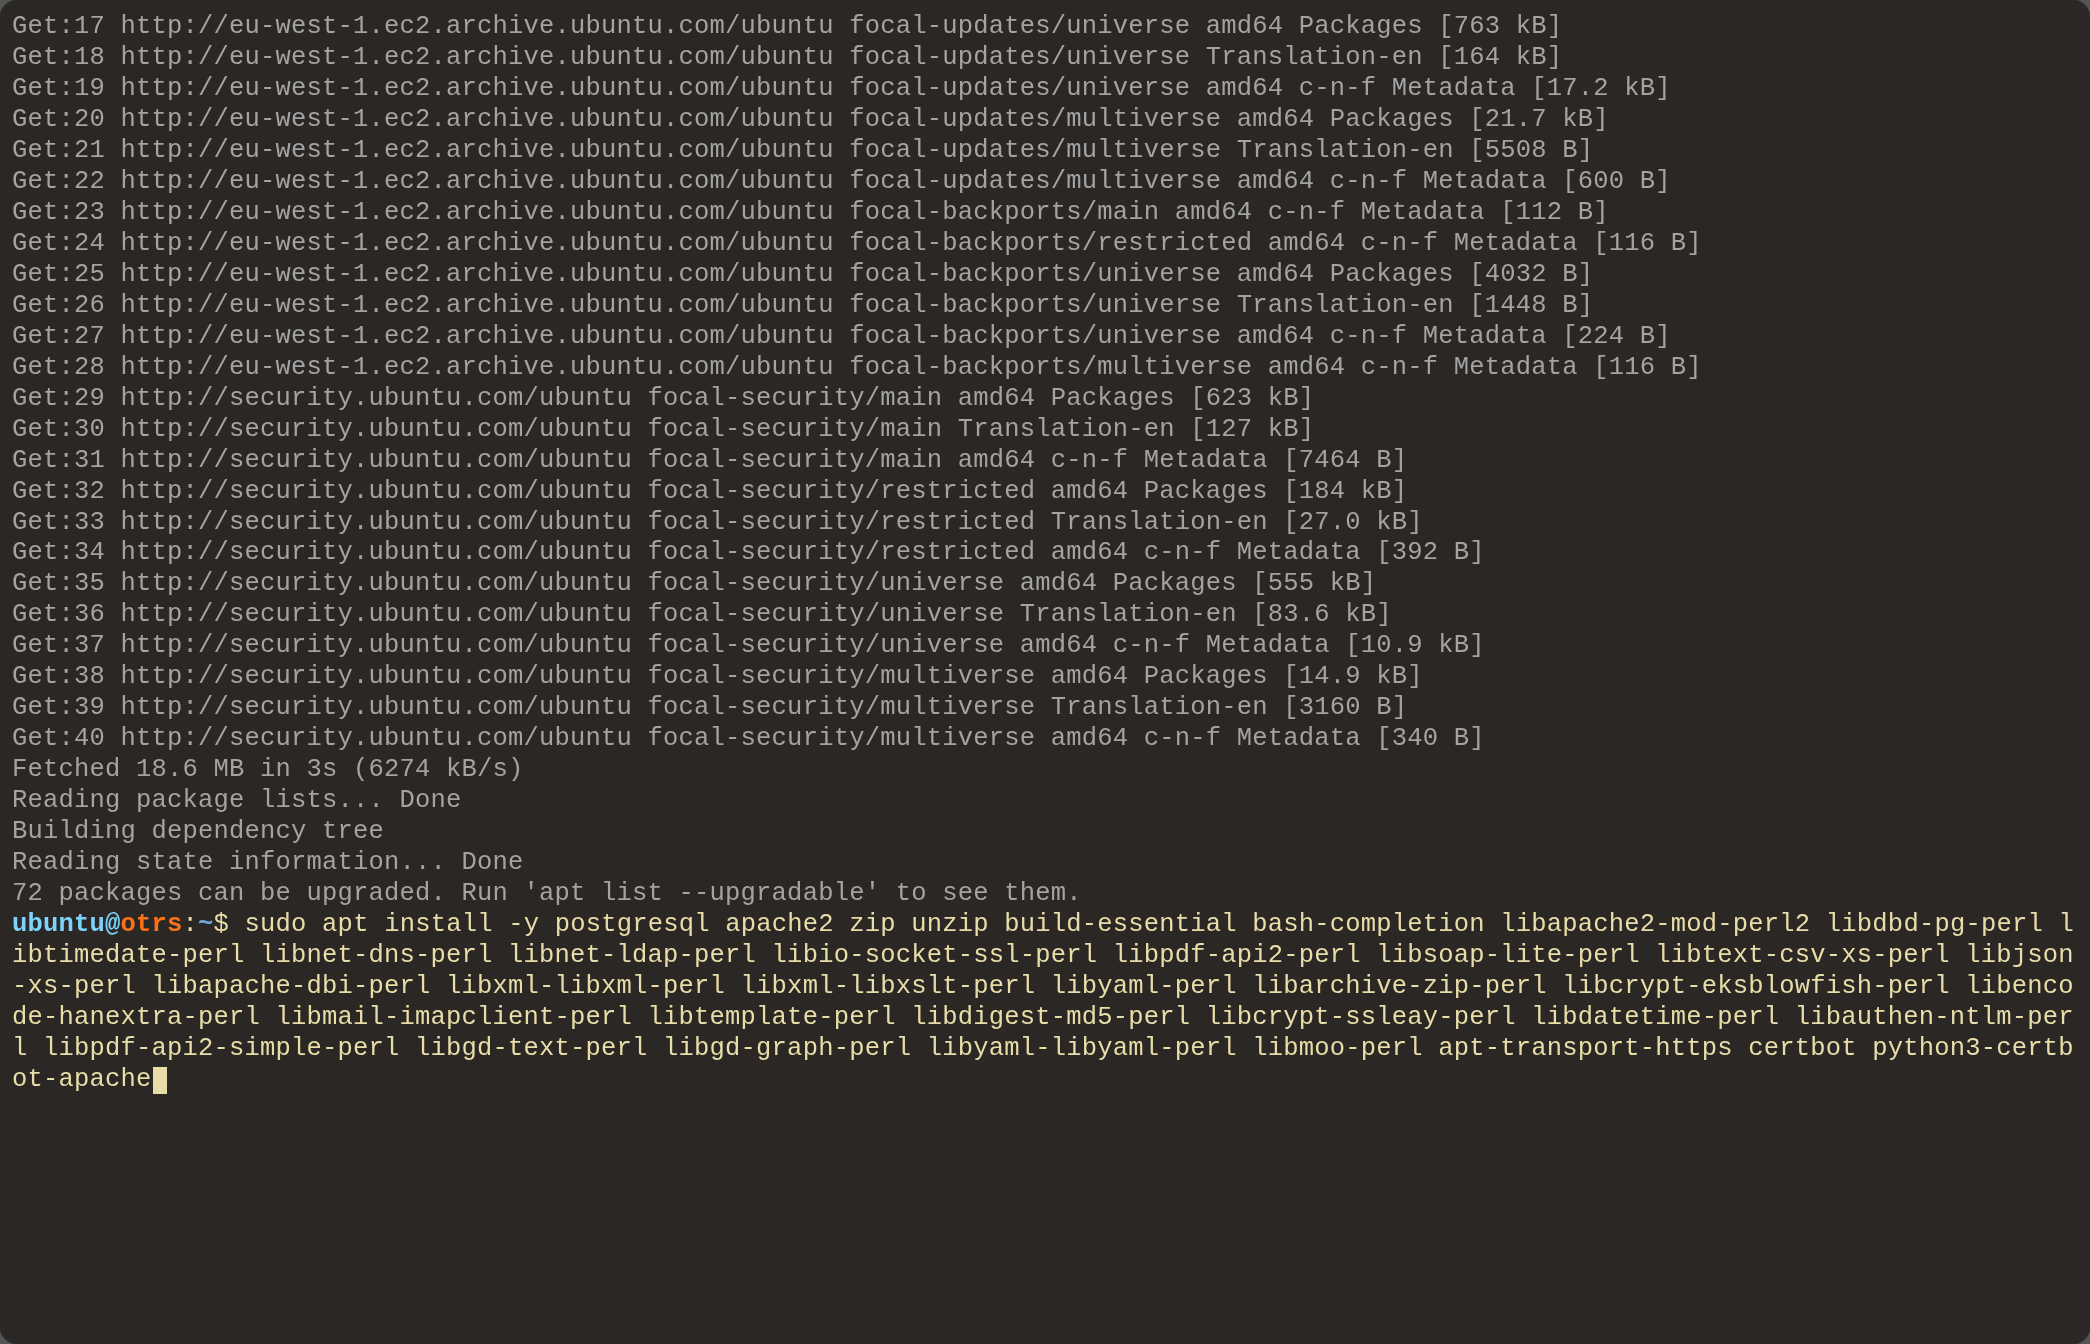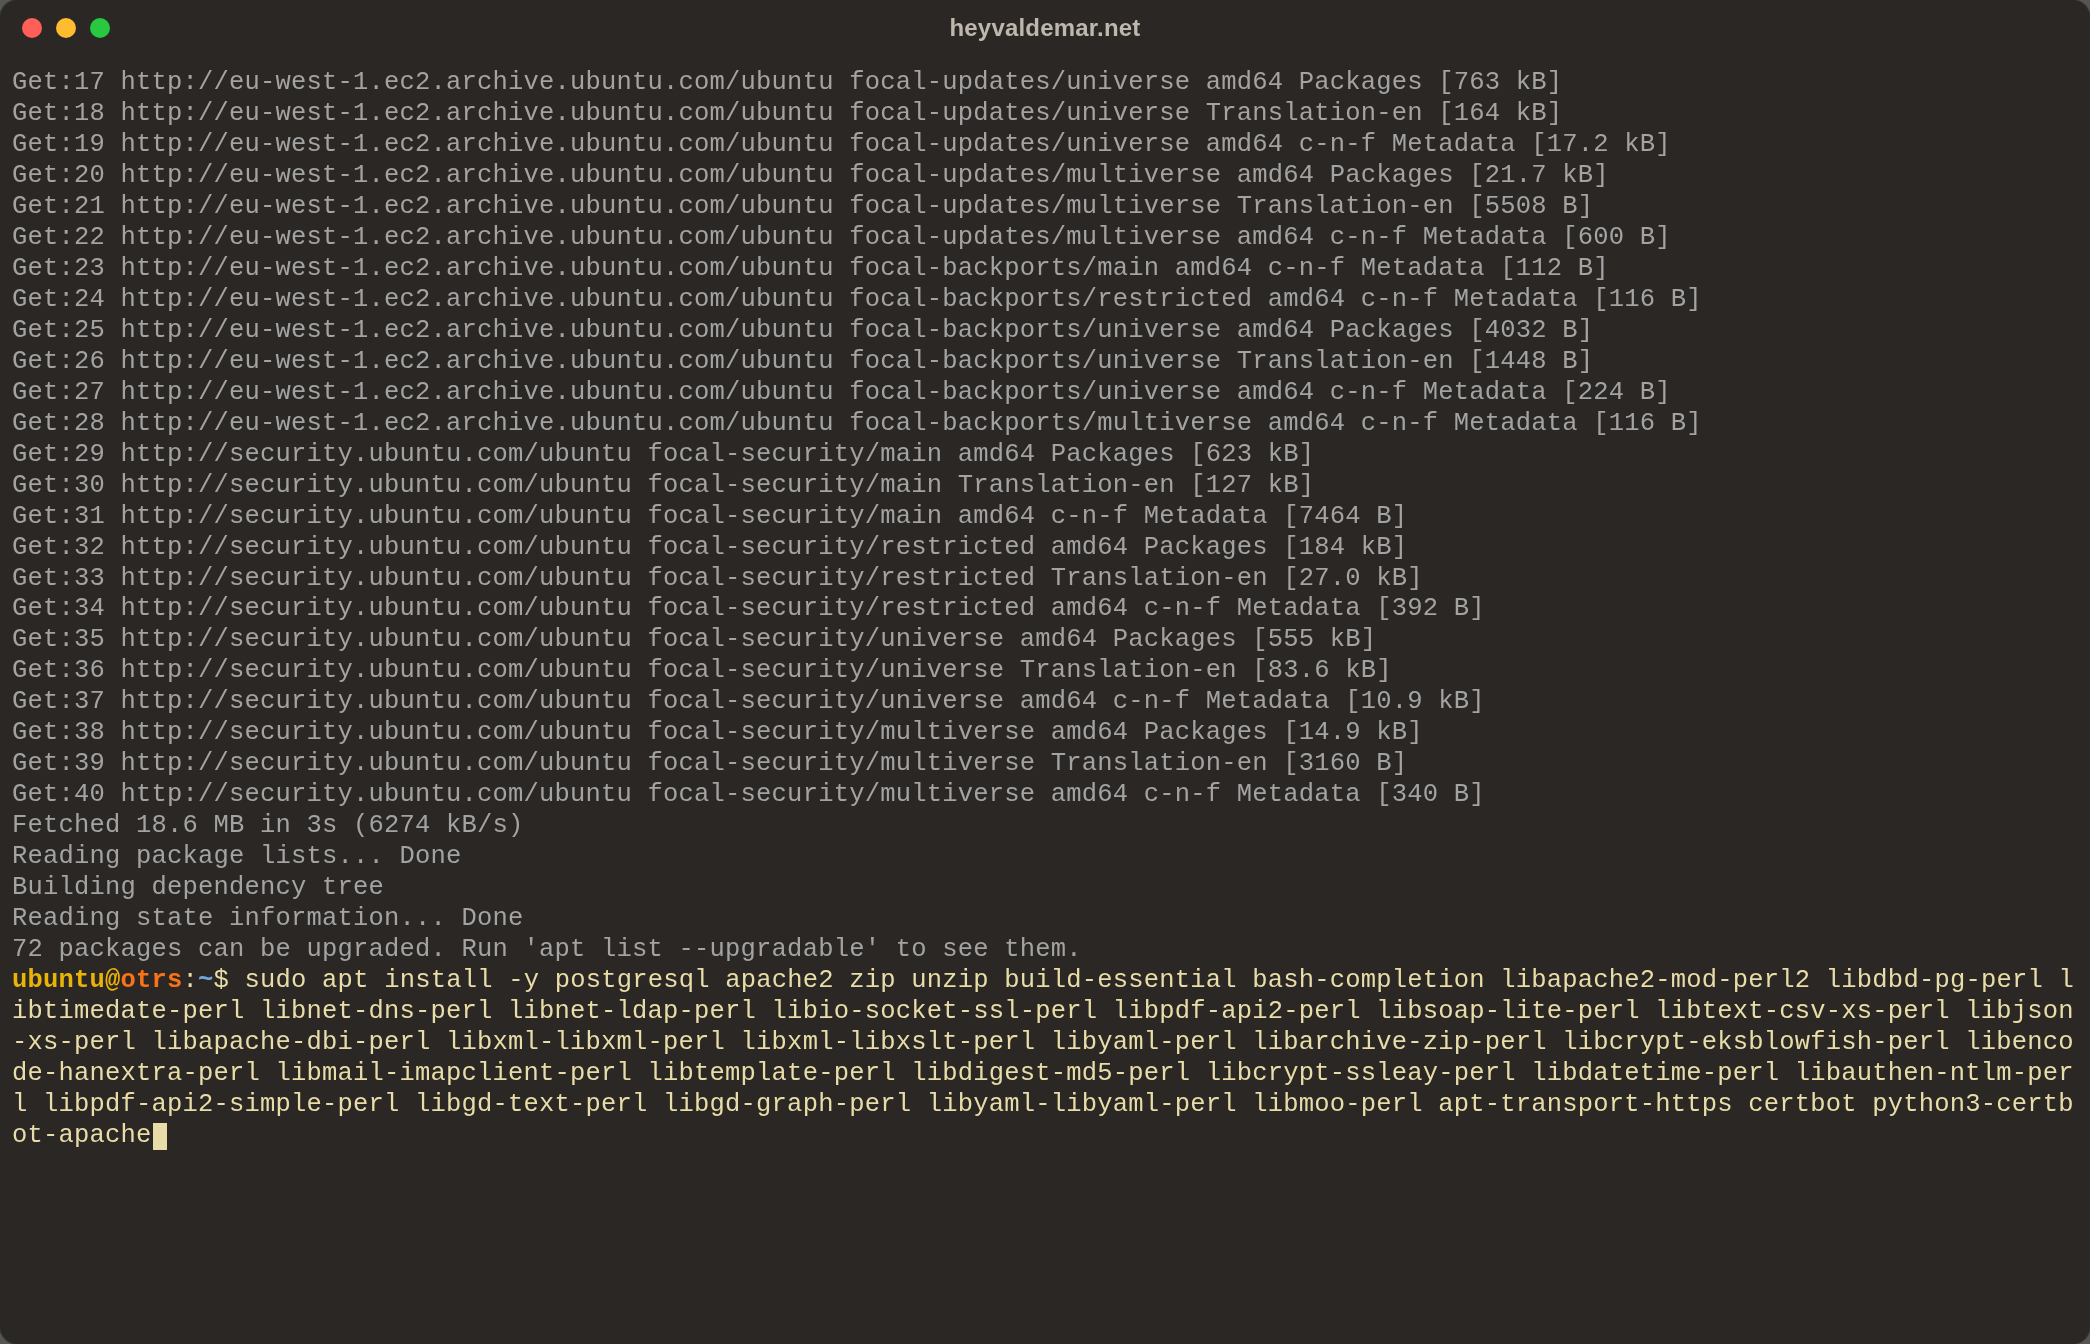--- a/index.html
+++ b/index.html
@@ -54,48 +54,40 @@
     font-weight: 600;
     letter-spacing: .2px;
     font-family: -apple-system,BlinkMacSystemFont,"Segoe UI",sans-serif;
   }
   .terminal {
     padding: 12px 12px 8px 12px;
     white-space: pre-wrap;
     word-break: break-all;
     letter-spacing: .2px;
   }
-  .prompt-user { color: #eab308; font-weight: 700; margin-top: 44px; }
+  .prompt-user { color: #7dd3fc; font-weight: 700; margin-top: 44px; }
   .prompt-host { color: #f97316; font-weight: 700; }
   .prompt-colon{ color: #e8dca8; }
   .prompt-path { color: #6fa8dc; font-weight: 700; }
   .prompt-sym  { color: #e8dca8; }
   .cmd         { color: #e8dca8; }
   .dim         { color: #a3a3a3; }
   .cursor {
     display: inline-block;
     width: 14px;
     height: 1.05em;
     background: #e8dca8;
     vertical-align: text-bottom;
     margin-left: 1px;
   }
 </style>
 </head>
 <body>
 
 <div class="window">
-  <div class="titlebar">
-    <div class="traffic-lights">
-      <span class="tl-close"></span>
-      <span class="tl-min"></span>
-      <span class="tl-zoom"></span>
-    </div>
-    <div class="title">heyvaldemar.net</div>
-  </div>
 
   <div class="terminal"><span id="out" class="dim">Get:17 http://eu-west-1.ec2.archive.ubuntu.com/ubuntu focal-updates/universe amd64 Packages [763 kB]
 Get:18 http://eu-west-1.ec2.archive.ubuntu.com/ubuntu focal-updates/universe Translation-en [164 kB]
 Get:19 http://eu-west-1.ec2.archive.ubuntu.com/ubuntu focal-updates/universe amd64 c-n-f Metadata [17.2 kB]
 Get:20 http://eu-west-1.ec2.archive.ubuntu.com/ubuntu focal-updates/multiverse amd64 Packages [21.7 kB]
 Get:21 http://eu-west-1.ec2.archive.ubuntu.com/ubuntu focal-updates/multiverse Translation-en [5508 B]
 Get:22 http://eu-west-1.ec2.archive.ubuntu.com/ubuntu focal-updates/multiverse amd64 c-n-f Metadata [600 B]
 Get:23 http://eu-west-1.ec2.archive.ubuntu.com/ubuntu focal-backports/main amd64 c-n-f Metadata [112 B]
 Get:24 http://eu-west-1.ec2.archive.ubuntu.com/ubuntu focal-backports/restricted amd64 c-n-f Metadata [116 B]
 Get:25 http://eu-west-1.ec2.archive.ubuntu.com/ubuntu focal-backports/universe amd64 Packages [4032 B]

